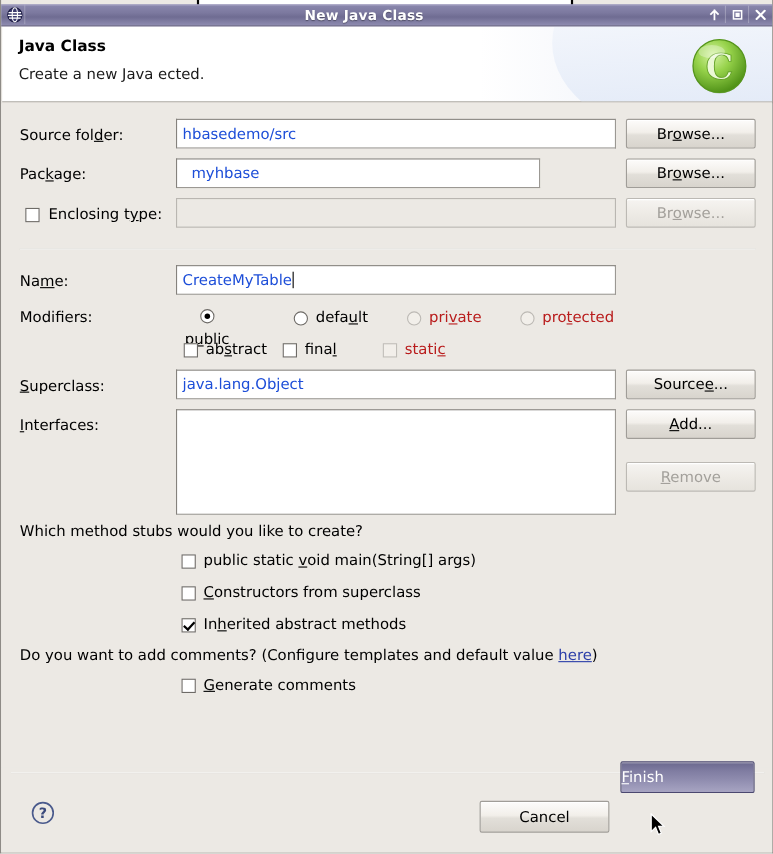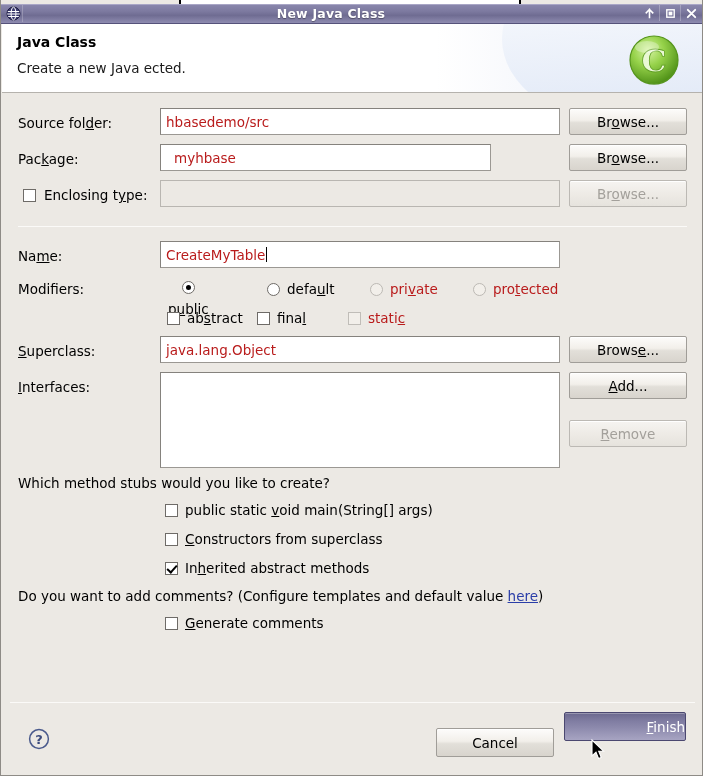--- a/index.html
+++ b/index.html
@@ -153,21 +153,21 @@
   .u { text-decoration: underline; }
 
   
   .tfield {
     background: #ffffff;
     border: 1px solid #9b9893;
     border-top-color: #85827d;
     border-left-color: #85827d;
     height: 27px;
     font-size: 13.5px;
-    color: #b91c1c;
+    color: #1d4ed8;
     padding: 0 5px;
     display: flex;
     align-items: center;
     font-family: "DejaVu Sans", "Liberation Sans", sans-serif;
     position: relative;
   }
   .tfield.disabled {
     background: #ece9e4;
     border-color: #b9b6b1;
     color: #9a9892;
@@ -299,34 +299,33 @@
     width: 22px; height: 22px;
   }
   #cancel-btn {
     position: absolute;
     left: 435px; top: 728px;
     width: 118px; height: 29px;
     z-index: 3;
   }
   #finish-btn {
     position: absolute;
-    left: 563px; top: 712px;
+    left: 563px; top: 692px;
     width: 122px; height: 29px;
     background: linear-gradient(to bottom, #6b688e 0%, #807da2 30%, #8d8aad 55%, #a7a4c2 100%);
     border: 1px solid #4b4870;
     border-radius: 2px;
     color: #ffffff;
     font-size: 13.5px;
     display: flex;
     align-items: center;
-    justify-content: flex-end;
+    justify-content: flex-start;
     box-shadow: inset 0 1px 0 rgba(255,255,255,0.3);
     z-index: 3;
     user-select: none;
-    padding-left: 10px;
   }
   #cursor {
     position: absolute;
     left: 590px; top: 739px;
     width: 15px; height: 22px;
     z-index: 10;
     pointer-events: none;
   }
 </style>
 </head>
@@ -466,21 +465,21 @@
       <span class="lbl disabled"><span>stati</span><span class="u">c</span><span></span></span>
     </div>
 
     <div class="row" style="left:17px; top:249px;">
       <span class="lbl"><span></span><span class="u">S</span><span>uperclass:</span></span>
     </div>
     <div class="tfield" style="position:absolute; left:159px; top:242px; width:400px;">
       <span>java.lang.Object</span>
     </div>
     <div class="btn" style="position:absolute; left:568px; top:242px; width:118px;">
-      <span><span>Brows</span><span class="u">e</span><span>...</span></span>
+      <span><span>Source</span><span class="u">e</span><span>...</span></span>
     </div>
 
     <div class="row" style="left:17px; top:285px;">
       <span class="lbl"><span></span><span class="u">I</span><span>nterfaces:</span></span>
     </div>
     <div id="interfaces-list"></div>
     <div class="btn" style="position:absolute; left:568px; top:278px; width:118px;">
       <span><span></span><span class="u">A</span><span>dd...</span></span>
     </div>
     <div class="btn disabled" style="position:absolute; left:568px; top:326px; width:118px;">

